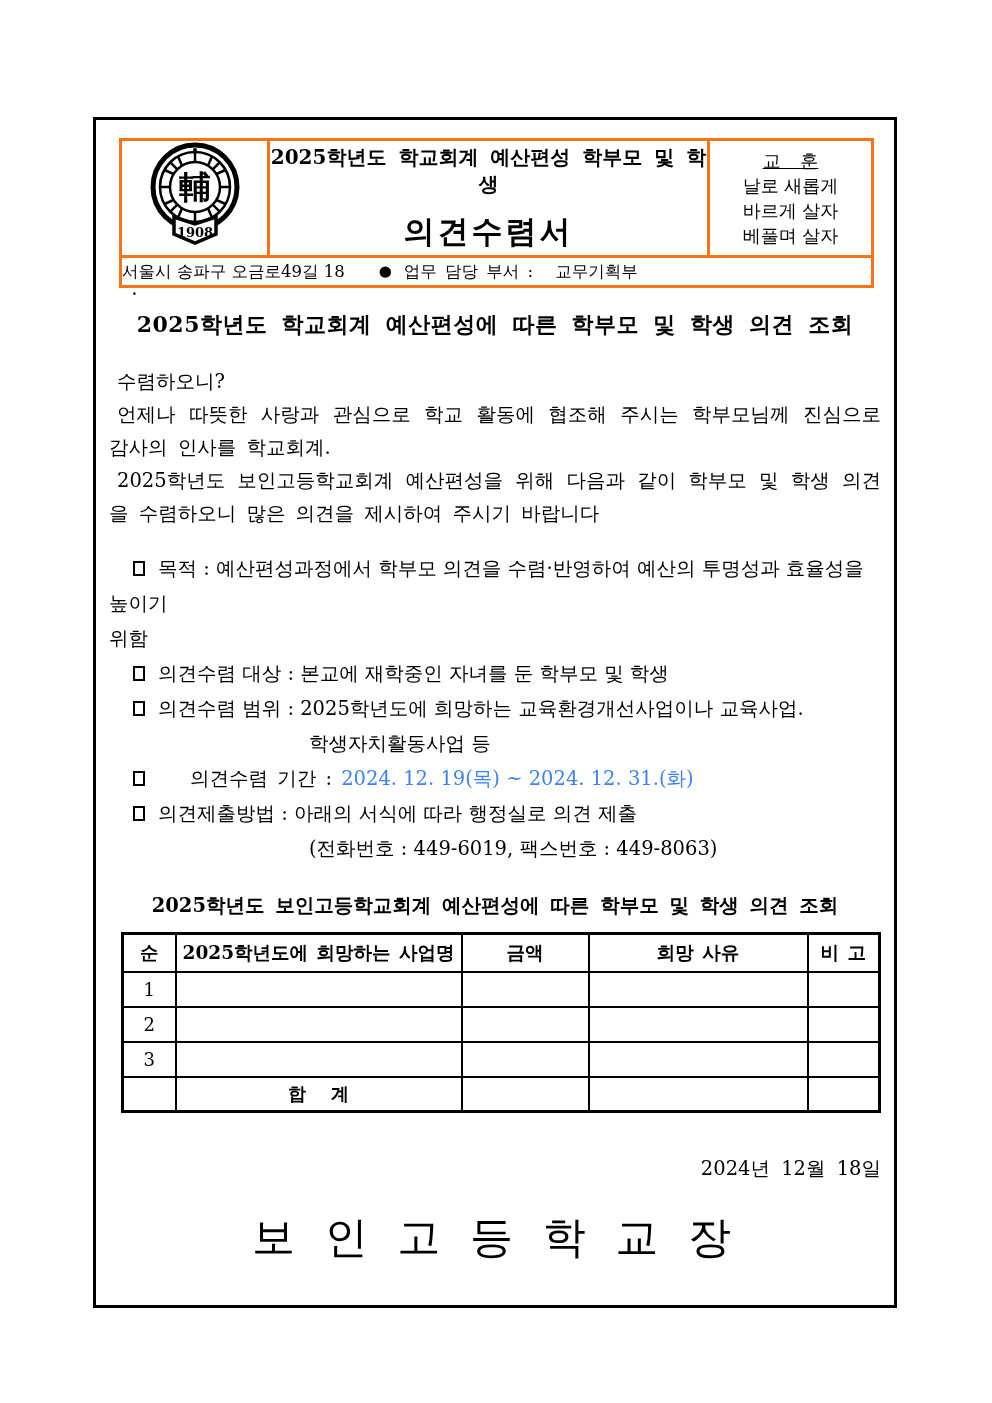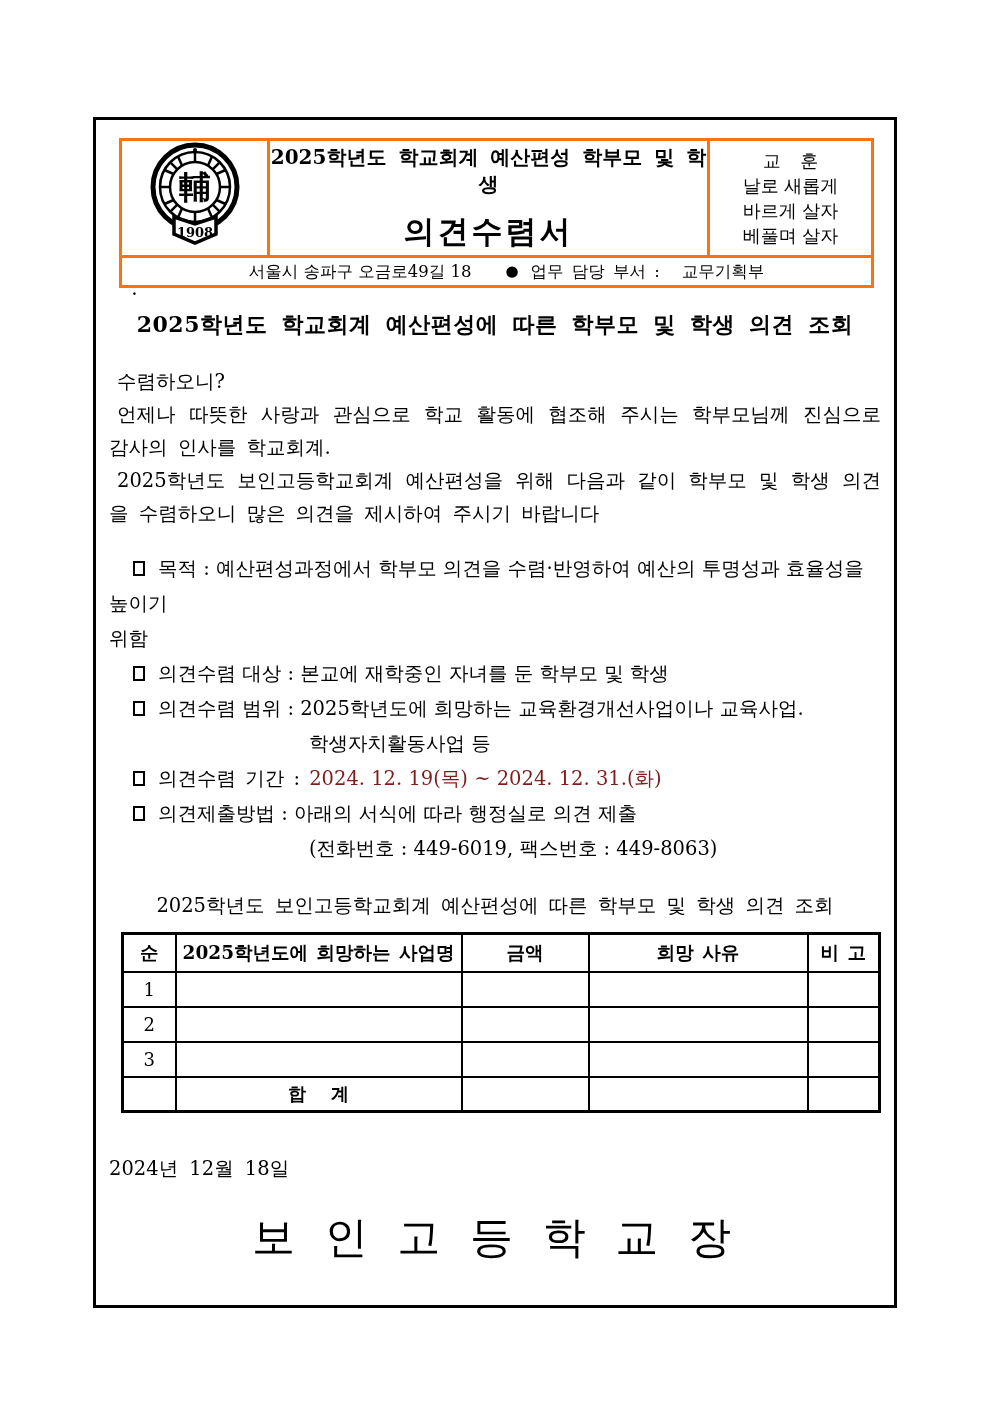--- a/index.html
+++ b/index.html
@@ -22,22 +22,22 @@
     width:755px; margin:18px 0 0 10px;
     border-collapse:collapse; table-layout:fixed;
     border:3px solid #000;
   }
   table.hdr td { border:3px solid #f97316; vertical-align:middle; }
   td.hdr-logo { width:148px; height:112px; text-align:center; }
   td.hdr-title { width:440px; text-align:center; }
   .hdr-title1 { font-size:20px; font-weight:bold; word-spacing:5px; letter-spacing:0px; margin-top:1px; }
   .hdr-title2 { font-size:31px; font-weight:bold; letter-spacing:3px; margin-top:13px; }
   td.hdr-motto { text-align:center; font-size:18px; line-height:25px; padding:2px 0; }
-  .motto-title { word-spacing:14px; }
-  td.hdr-addr { height:30px; font-size:16.5px; padding-left:20px; white-space:nowrap;text-align:center; }
+  .motto-title { word-spacing:14px;text-decoration:underline; }
+  td.hdr-addr { height:30px; font-size:16.5px; white-space:nowrap; }
   .addr-bullet { font-size:15px; margin:0 12px 0 34px; vertical-align:1px; }
   .dept-label { word-spacing:3px; }
   .dept-value { margin-left:22px; }
 
   
   .stray-dot { position:absolute; left:36px; top:162px; font-size:14px; font-weight:bold; }
   h1.main-title {
     margin-top:22px; text-align:center;
     font-size:22px; font-weight:bold; word-spacing:6px; letter-spacing:0.5px;
   }
@@ -46,44 +46,44 @@
     font-size:19.5px; line-height:33px;
     text-align:justify; word-spacing:4px; text-indent:8px;
   }
   .bullets { margin-top:21px; }
   .b-line { font-size:19.5px; line-height:35px; }
   .sq {
     display:inline-block; width:12px; height:15px;
     border:2.5px solid #000; margin:0 13px 0 24px; vertical-align:-1px;
   }
   .b-cont { font-size:19.5px; line-height:35px; padding-left:200px; }
-  .blue { color:#7f1d1d; }
-  .b-label { word-spacing:3px; }
+  .blue { color:#3b82f6; }
+  .b-label { word-spacing:3px;margin-left:32px; }
 
   
   .form-title {
     margin-top:26px; text-align:center;
-    font-size:19.5px; font-weight:normal; word-spacing:4px;
+    font-size:19.5px; font-weight:bold; word-spacing:4px;
   }
   .form-fields {
     margin:9px 0 0 42px;
     font-size:19.5px; font-weight:bold; white-space:pre; word-spacing:2px;
   }
   table.optable {
     width:757px; margin:13px 0 0 12px;
     border-collapse:collapse; table-layout:fixed;
     border:3px solid #000;
   }
   table.optable th, table.optable td { border:2px solid #000; text-align:center; vertical-align:middle; }
   table.optable th { height:38px; font-size:18.5px; font-weight:bold; word-spacing:2px; }
   table.optable td { height:35px; font-size:18px; }
   td.total-cell { font-weight:bold; font-size:19px; white-space:pre; }
 
   
-  .doc-date { margin-top:42px; text-align:left; font-size:19.5px; word-spacing:5px; }
+  .doc-date { margin-top:42px; text-align:right; font-size:19.5px; word-spacing:5px; }
   .signer { margin-top:27px; text-align:center; font-size:43px; letter-spacing:7px; word-spacing:2px; }
 </style>
 </head>
 <body>
 
 <div class="page">
   <div class="doc-border">
 
     <table class="hdr">
       <tbody>

